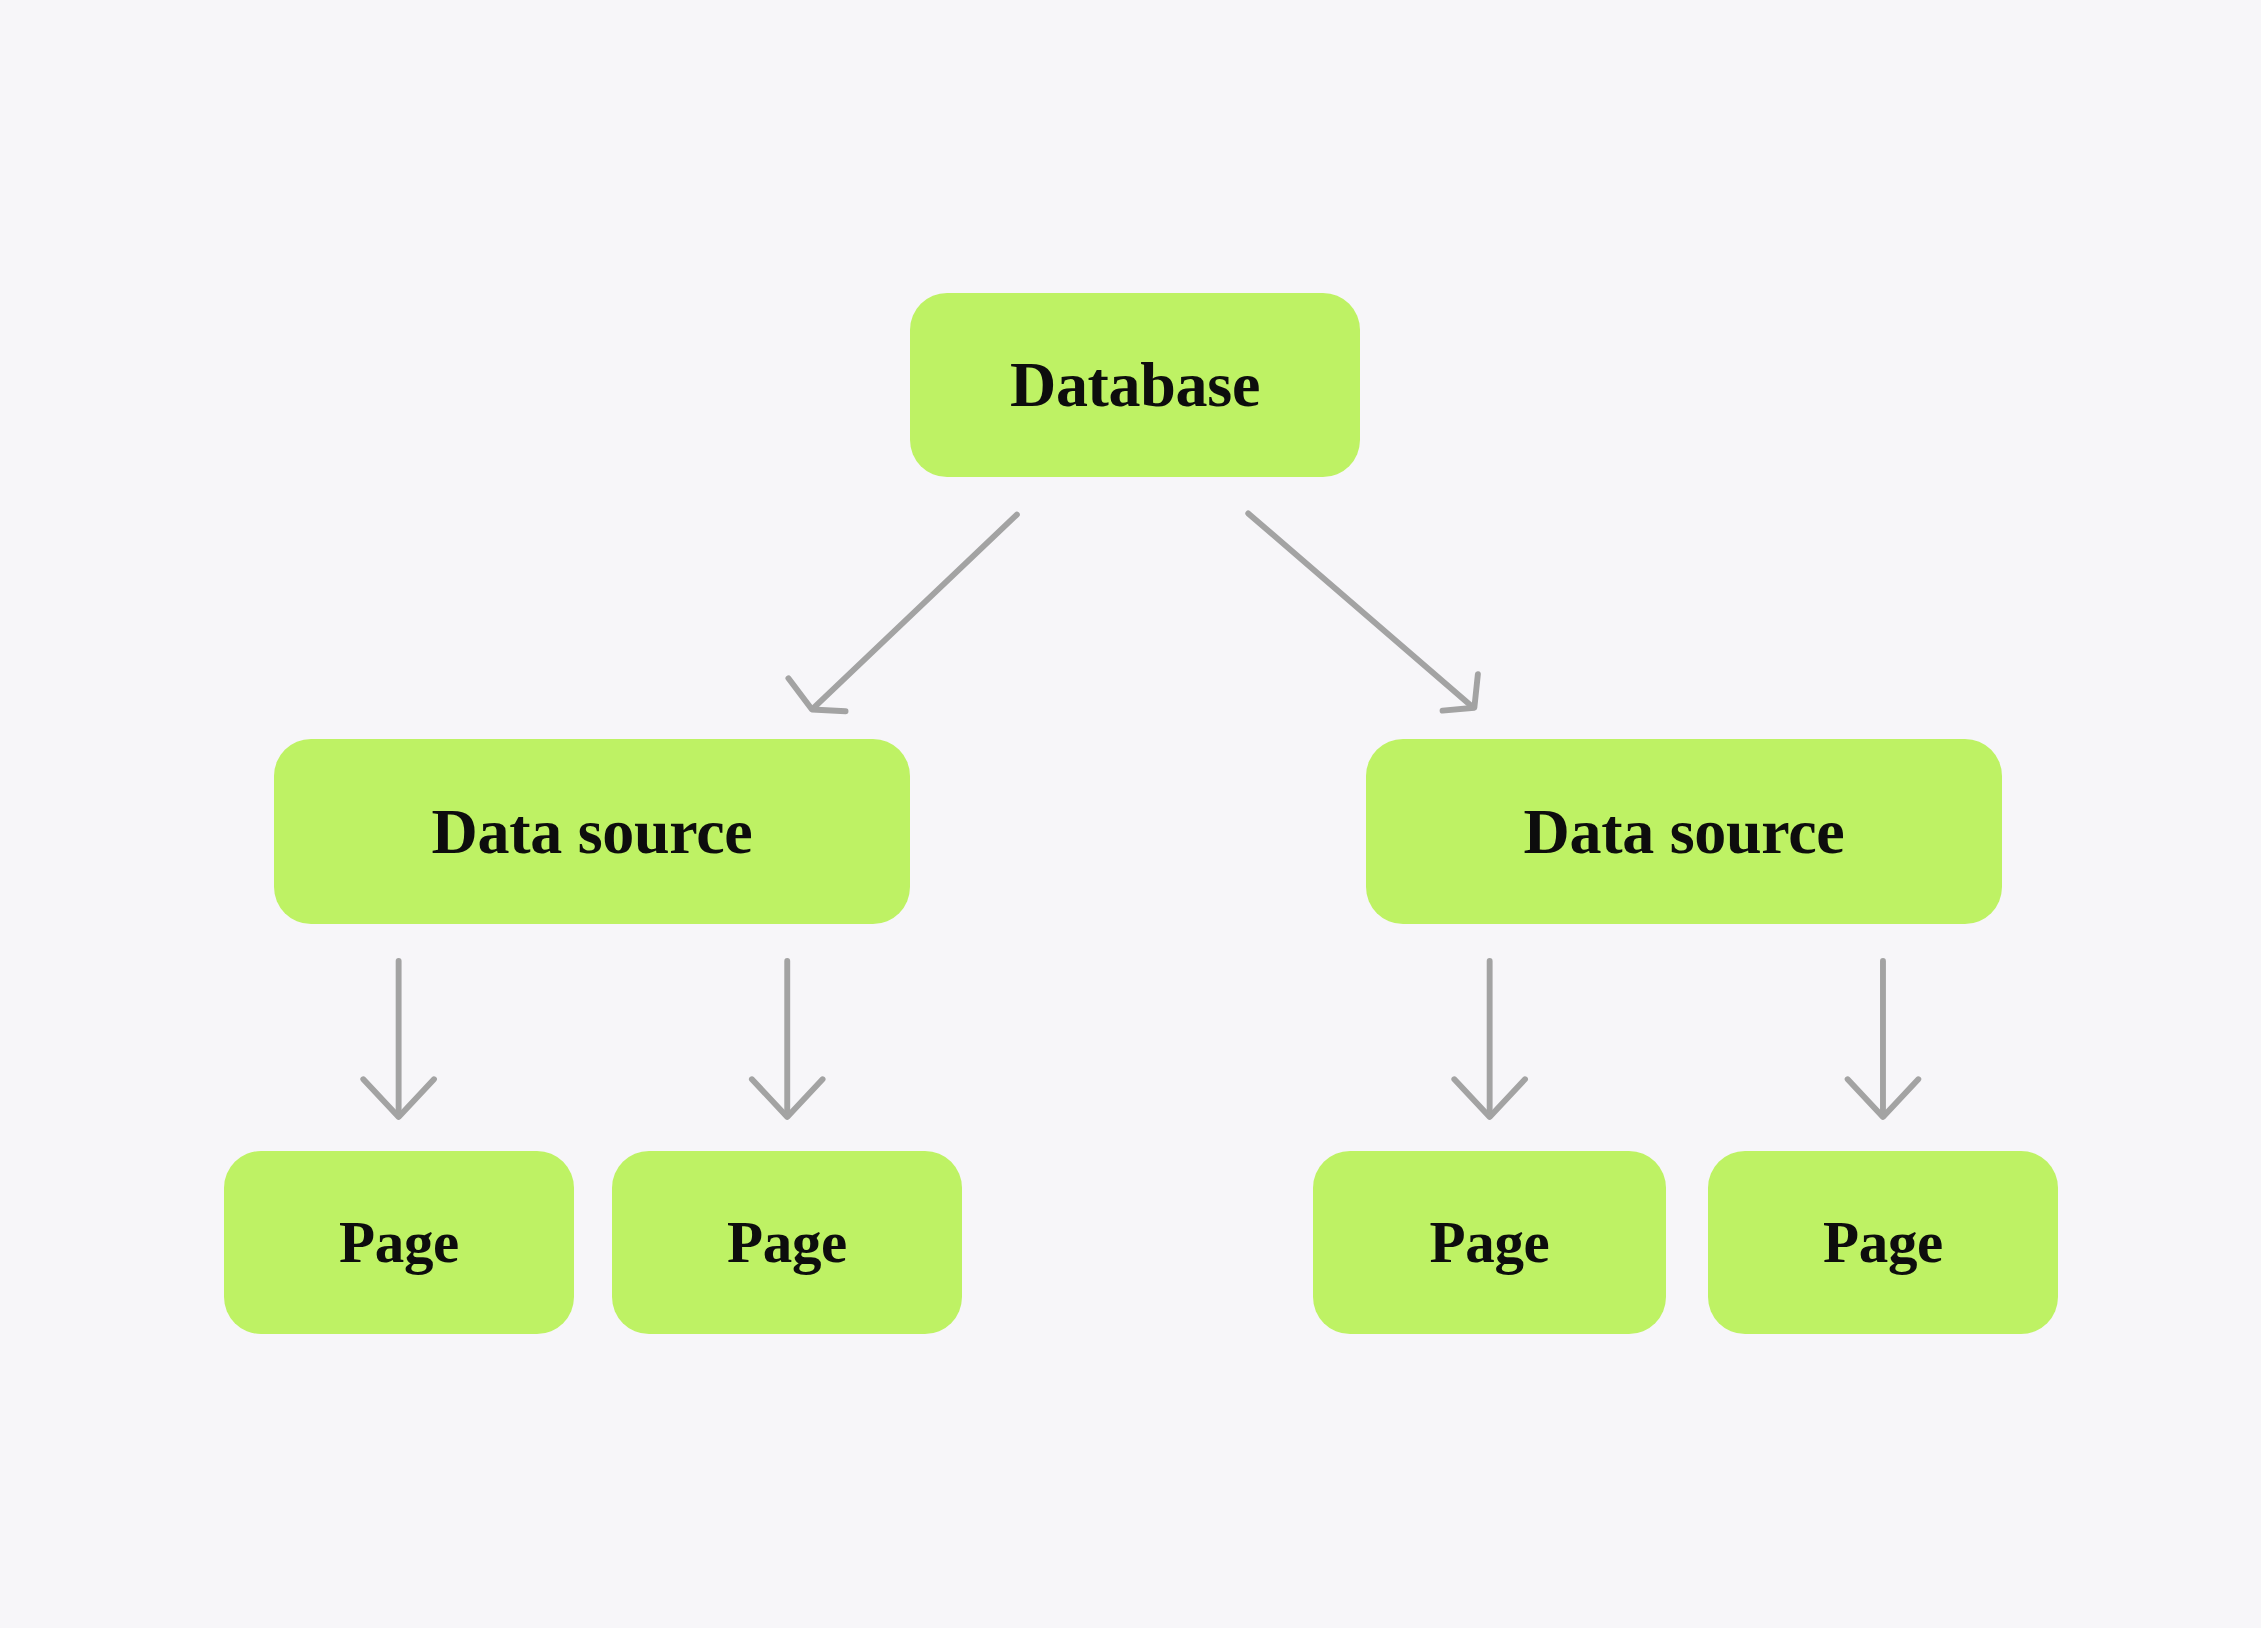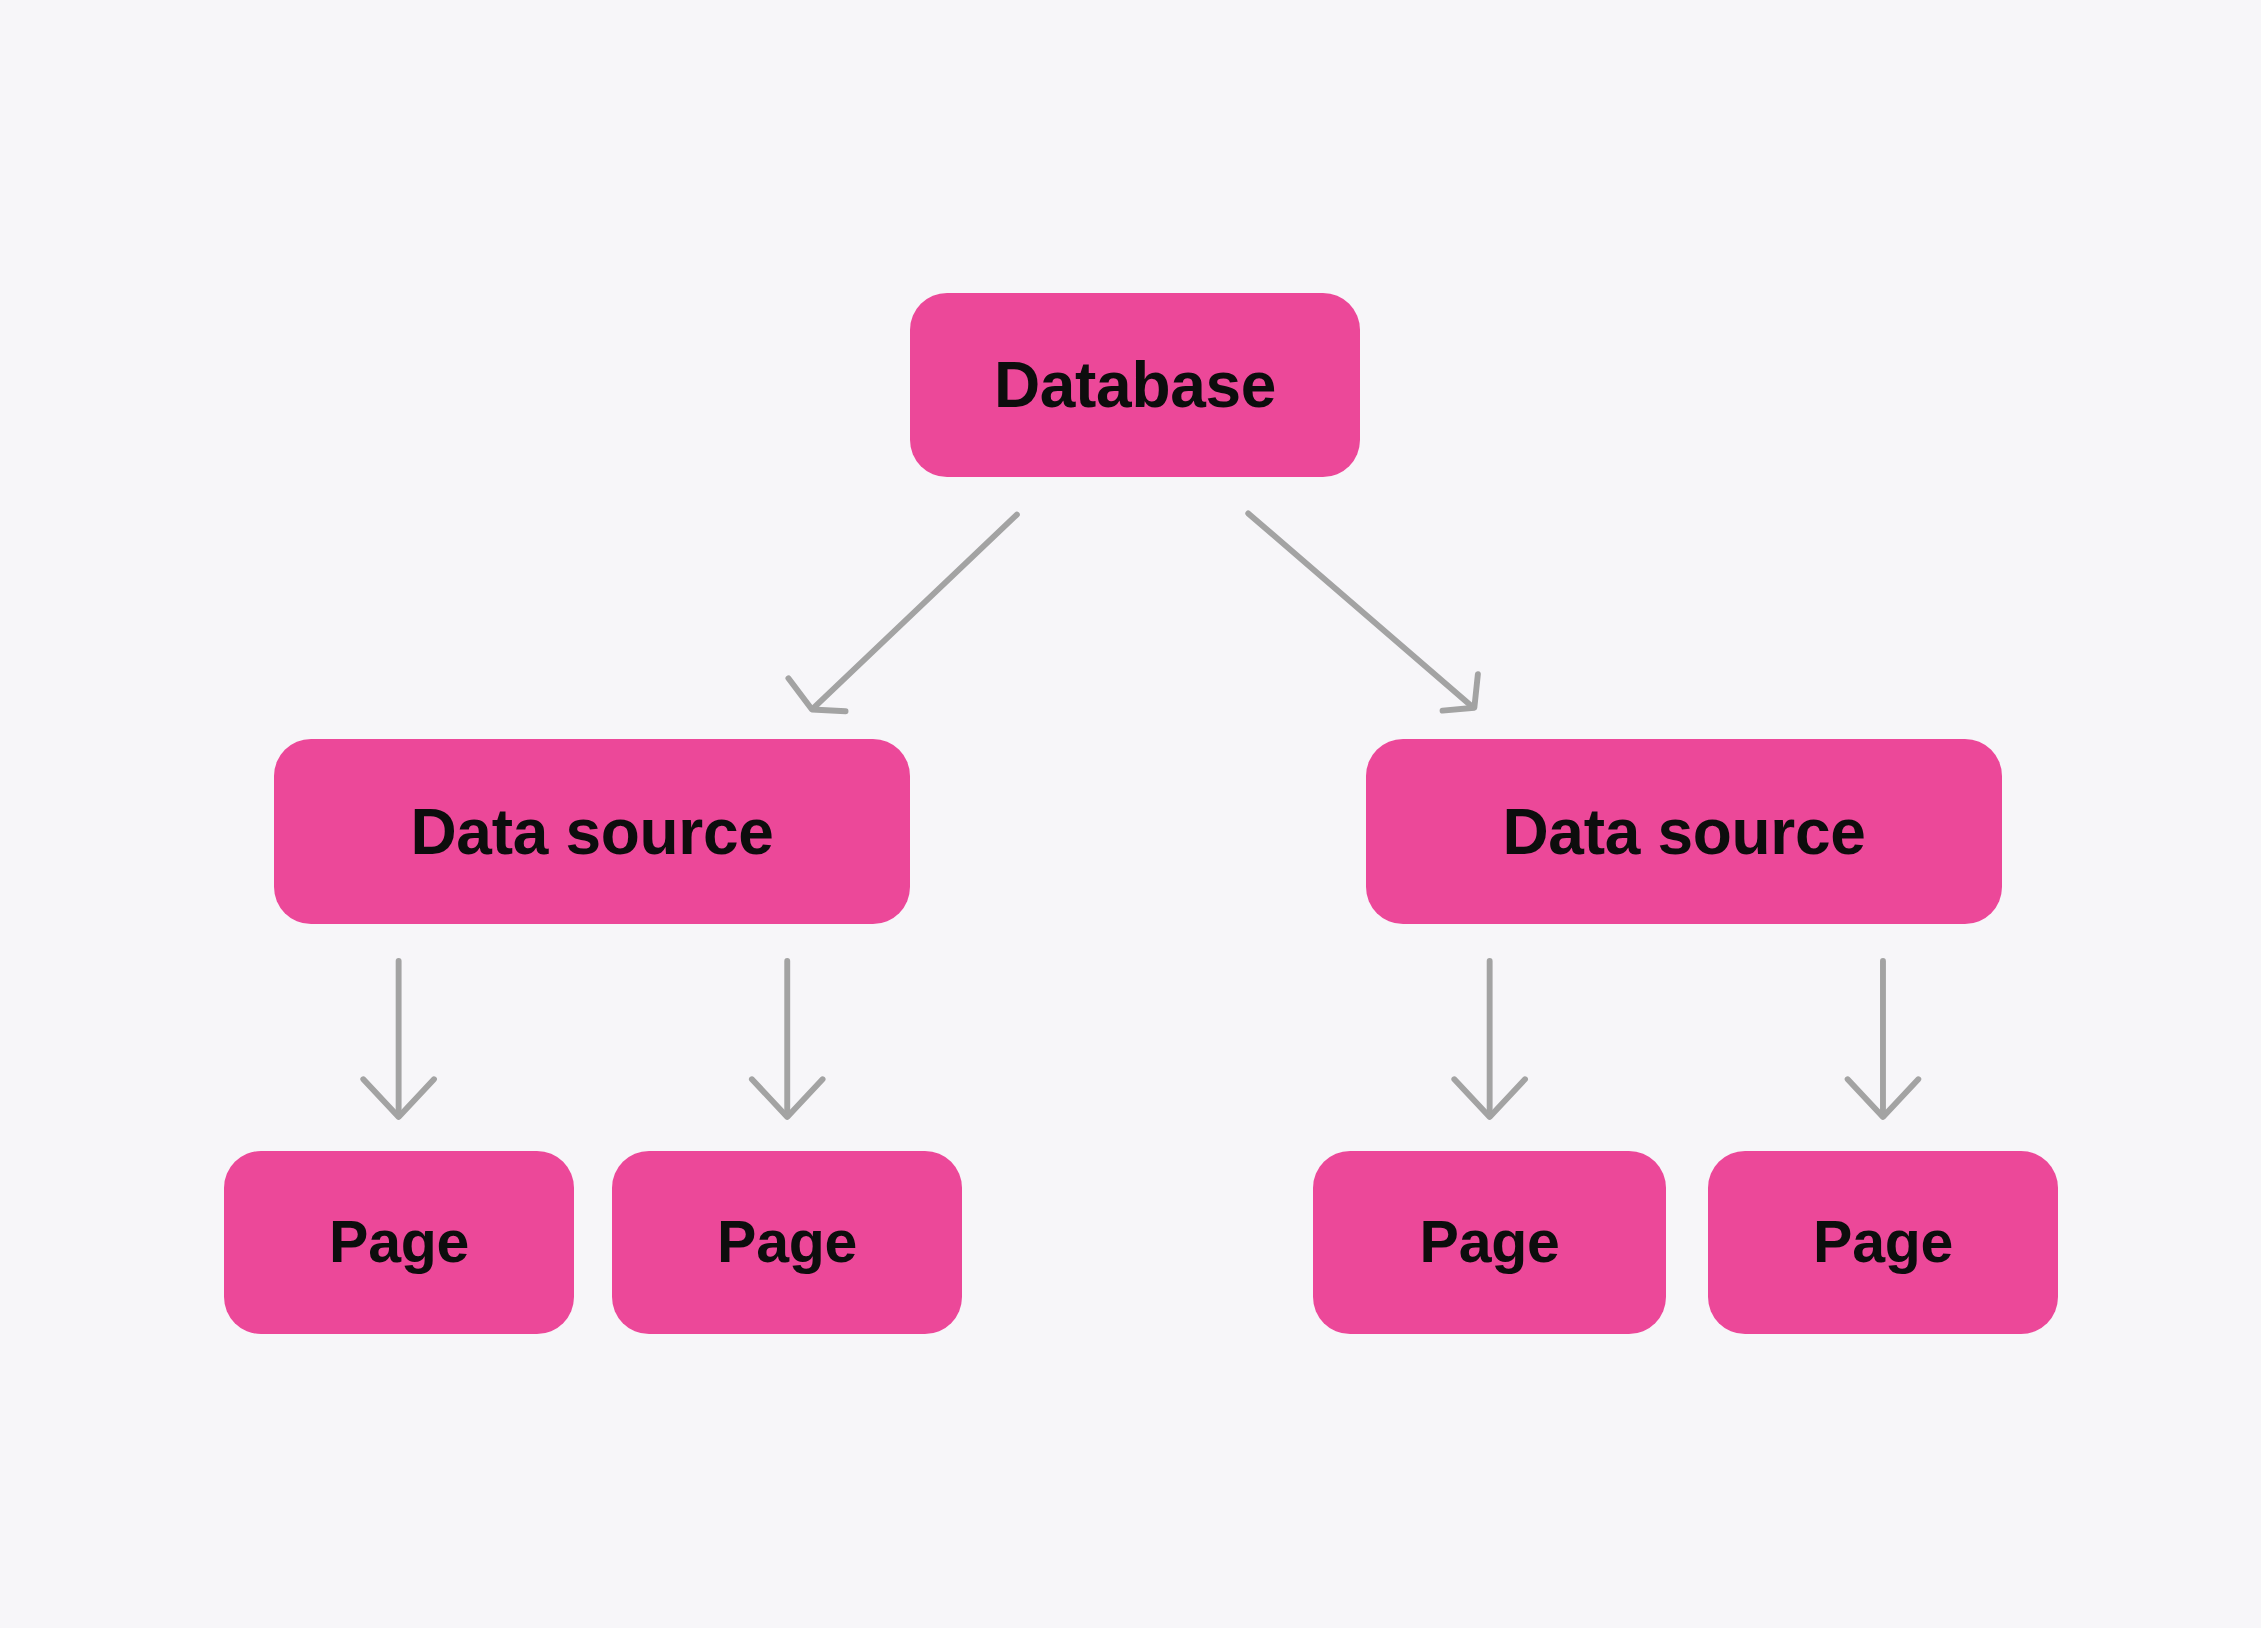--- a/index.html
+++ b/index.html
@@ -25,26 +25,27 @@
     top: 0;
     width: 2261px;
     height: 1628px;
     pointer-events: none;
   }
   .node {
     position: absolute;
     display: flex;
     align-items: center;
     justify-content: center;
-    background: #ec4899;
+    background: #bef264;
     border-radius: 37px;
     color: #0d0d0d;
     font-weight: 700;
     letter-spacing: -0.3px;
     box-sizing: border-box;
+    font-family: Liberation Serif, serif;
     -webkit-font-smoothing: antialiased;
   }
   .node-label {
     white-space: nowrap;
     line-height: 1;
   }
 
   
   #node-database {
     left: 910px;

